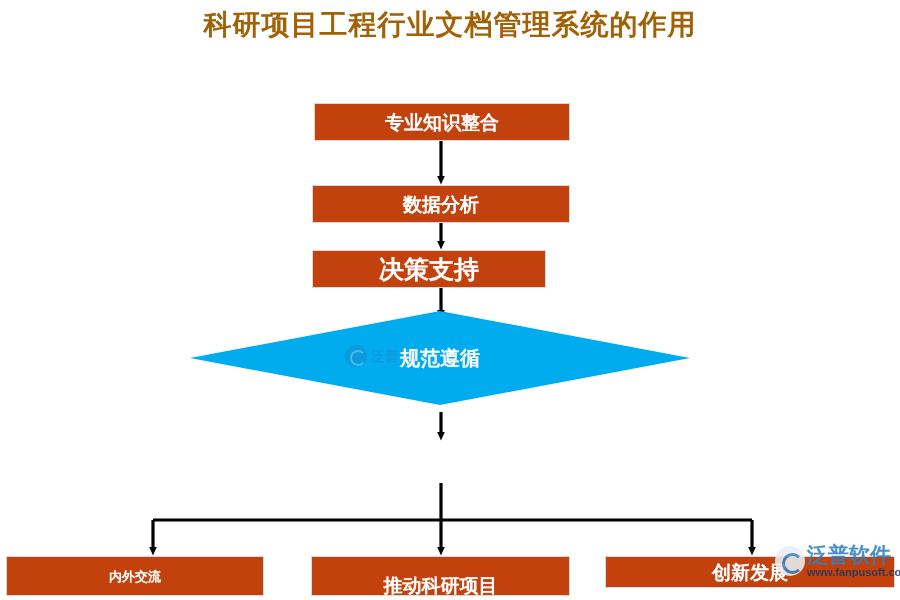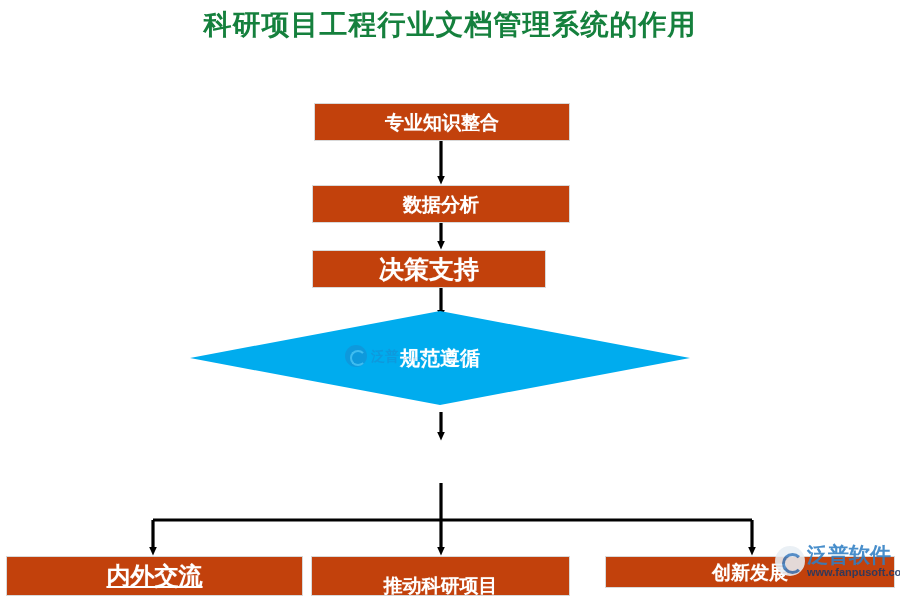--- a/index.html
+++ b/index.html
@@ -24,21 +24,21 @@
   
   #chart-title {
     position: absolute;
     left: 0;
     top: 6px;
     width: 900px;
     text-align: center;
     font-size: 28px;
     font-weight: bold;
     letter-spacing: 1px;
-    color: #15803d;
+    color: #a16207;
     font-family: "Liberation Serif", "DejaVu Serif", serif;
     white-space: nowrap;
   }
 
   
   .node {
     position: absolute;
     background: #c2410c;
     border: 1px solid #D9D9D9;
     box-sizing: border-box;
@@ -55,21 +55,21 @@
     display: block;
     line-height: 1;
     text-shadow: 0 0 1px rgba(255,255,255,.35);
   }
 
   #node-knowledge { left: 314px; top: 103px; width: 256px; height: 38px; font-size: 19px; }
   #node-analysis  { left: 312px; top: 185px; width: 258px; height: 38px; font-size: 19px; }
   #node-decision  { left: 312px; top: 250px; width: 234px; height: 38px; font-size: 25px; }
   #node-platform  { left:  86px; top: 441px; width: 726px; height: 42px; font-size: 20px; }
 
-  #node-exchange  { left:   6px; top: 556px; width: 297px; height: 40px; font-size: 24px; text-decoration: underline; }
+  #node-exchange  { left:   6px; top: 556px; width: 258px; height: 40px; font-size: 13px; }
   #node-promote   { left: 311px; top: 556px; width: 259px; height: 40px; font-size: 19px; align-items: flex-end; }
   #node-innovate  { left: 605px; top: 556px; width: 290px; height: 32px; font-size: 19px; }
 
   
   #node-compliance {
     position: absolute;
     left: 190px;
     top: 311px;
     width: 500px;
     height: 94px;

